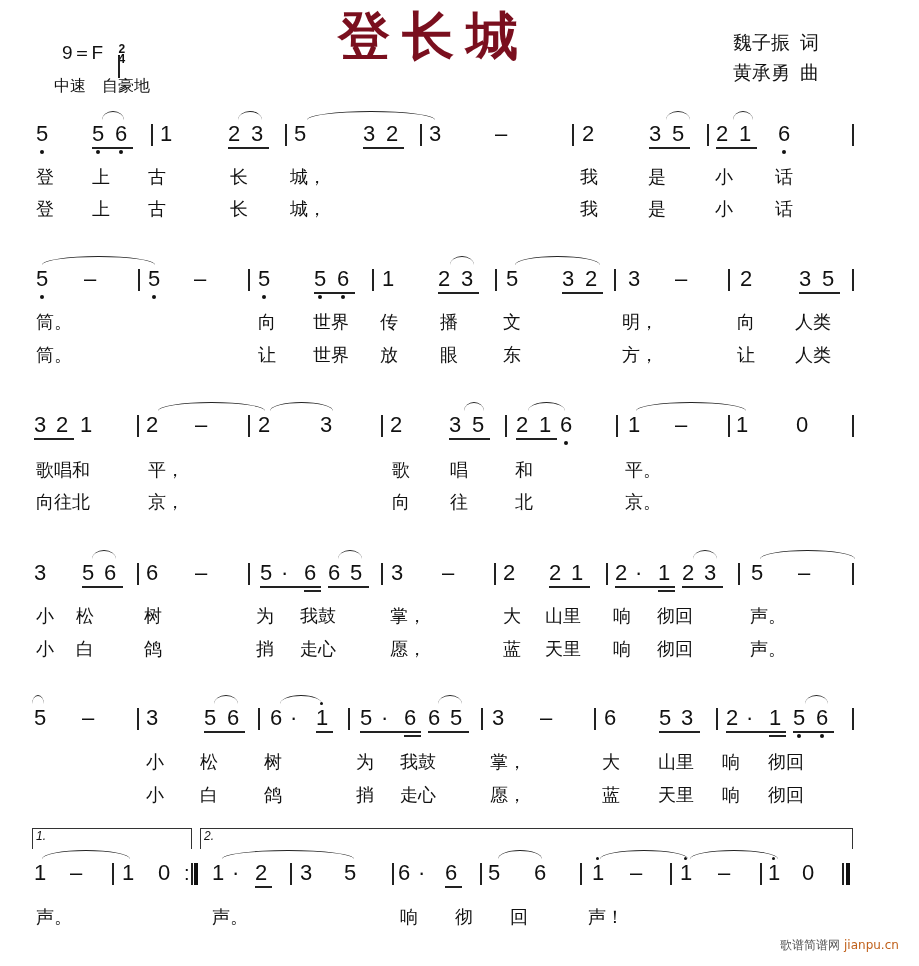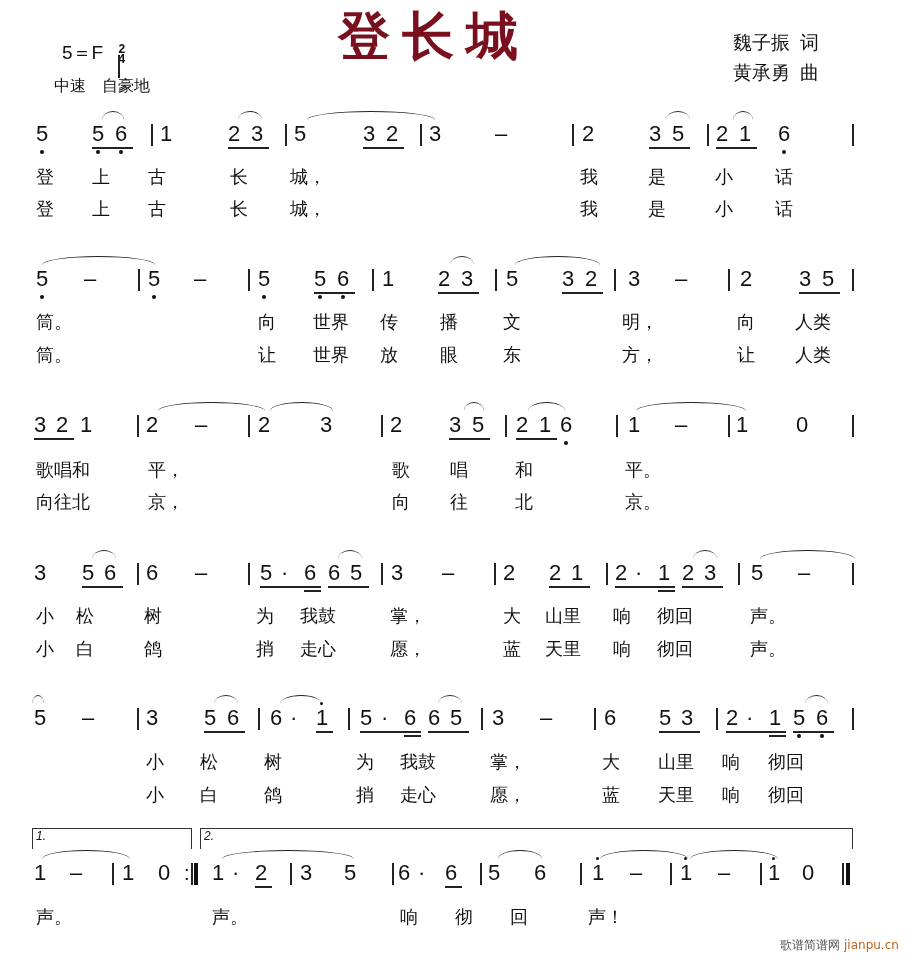--- a/index.html
+++ b/index.html
@@ -27,21 +27,21 @@
     .volta.closed { border-right: 1.2px solid #333; }
     .thick { position: absolute; width: 4px; height: 22px; background: #111; }
     .watermark { position: absolute; left: 780px; top: 937px; font-size: 12px; color: #555; font-family: "DejaVu Sans", sans-serif; }
     .watermark .site { color: #c0601a; margin-left: 4px; }
   </style>
 </head>
 <body>
 
 <div class="title">登长城</div>
 <div class="key">
-  <span>5＝F</span>
+  <span>9＝F</span>
   <span class="frac">
     <span>2</span>
     <span class="bar"></span>
     <span>4</span>
   </span>
 </div>
 <div class="tempo">中速　自豪地</div>
 <div class="credit" style="top:30px">
   <span>魏子振</span><span class="role">词</span>
 </div>

